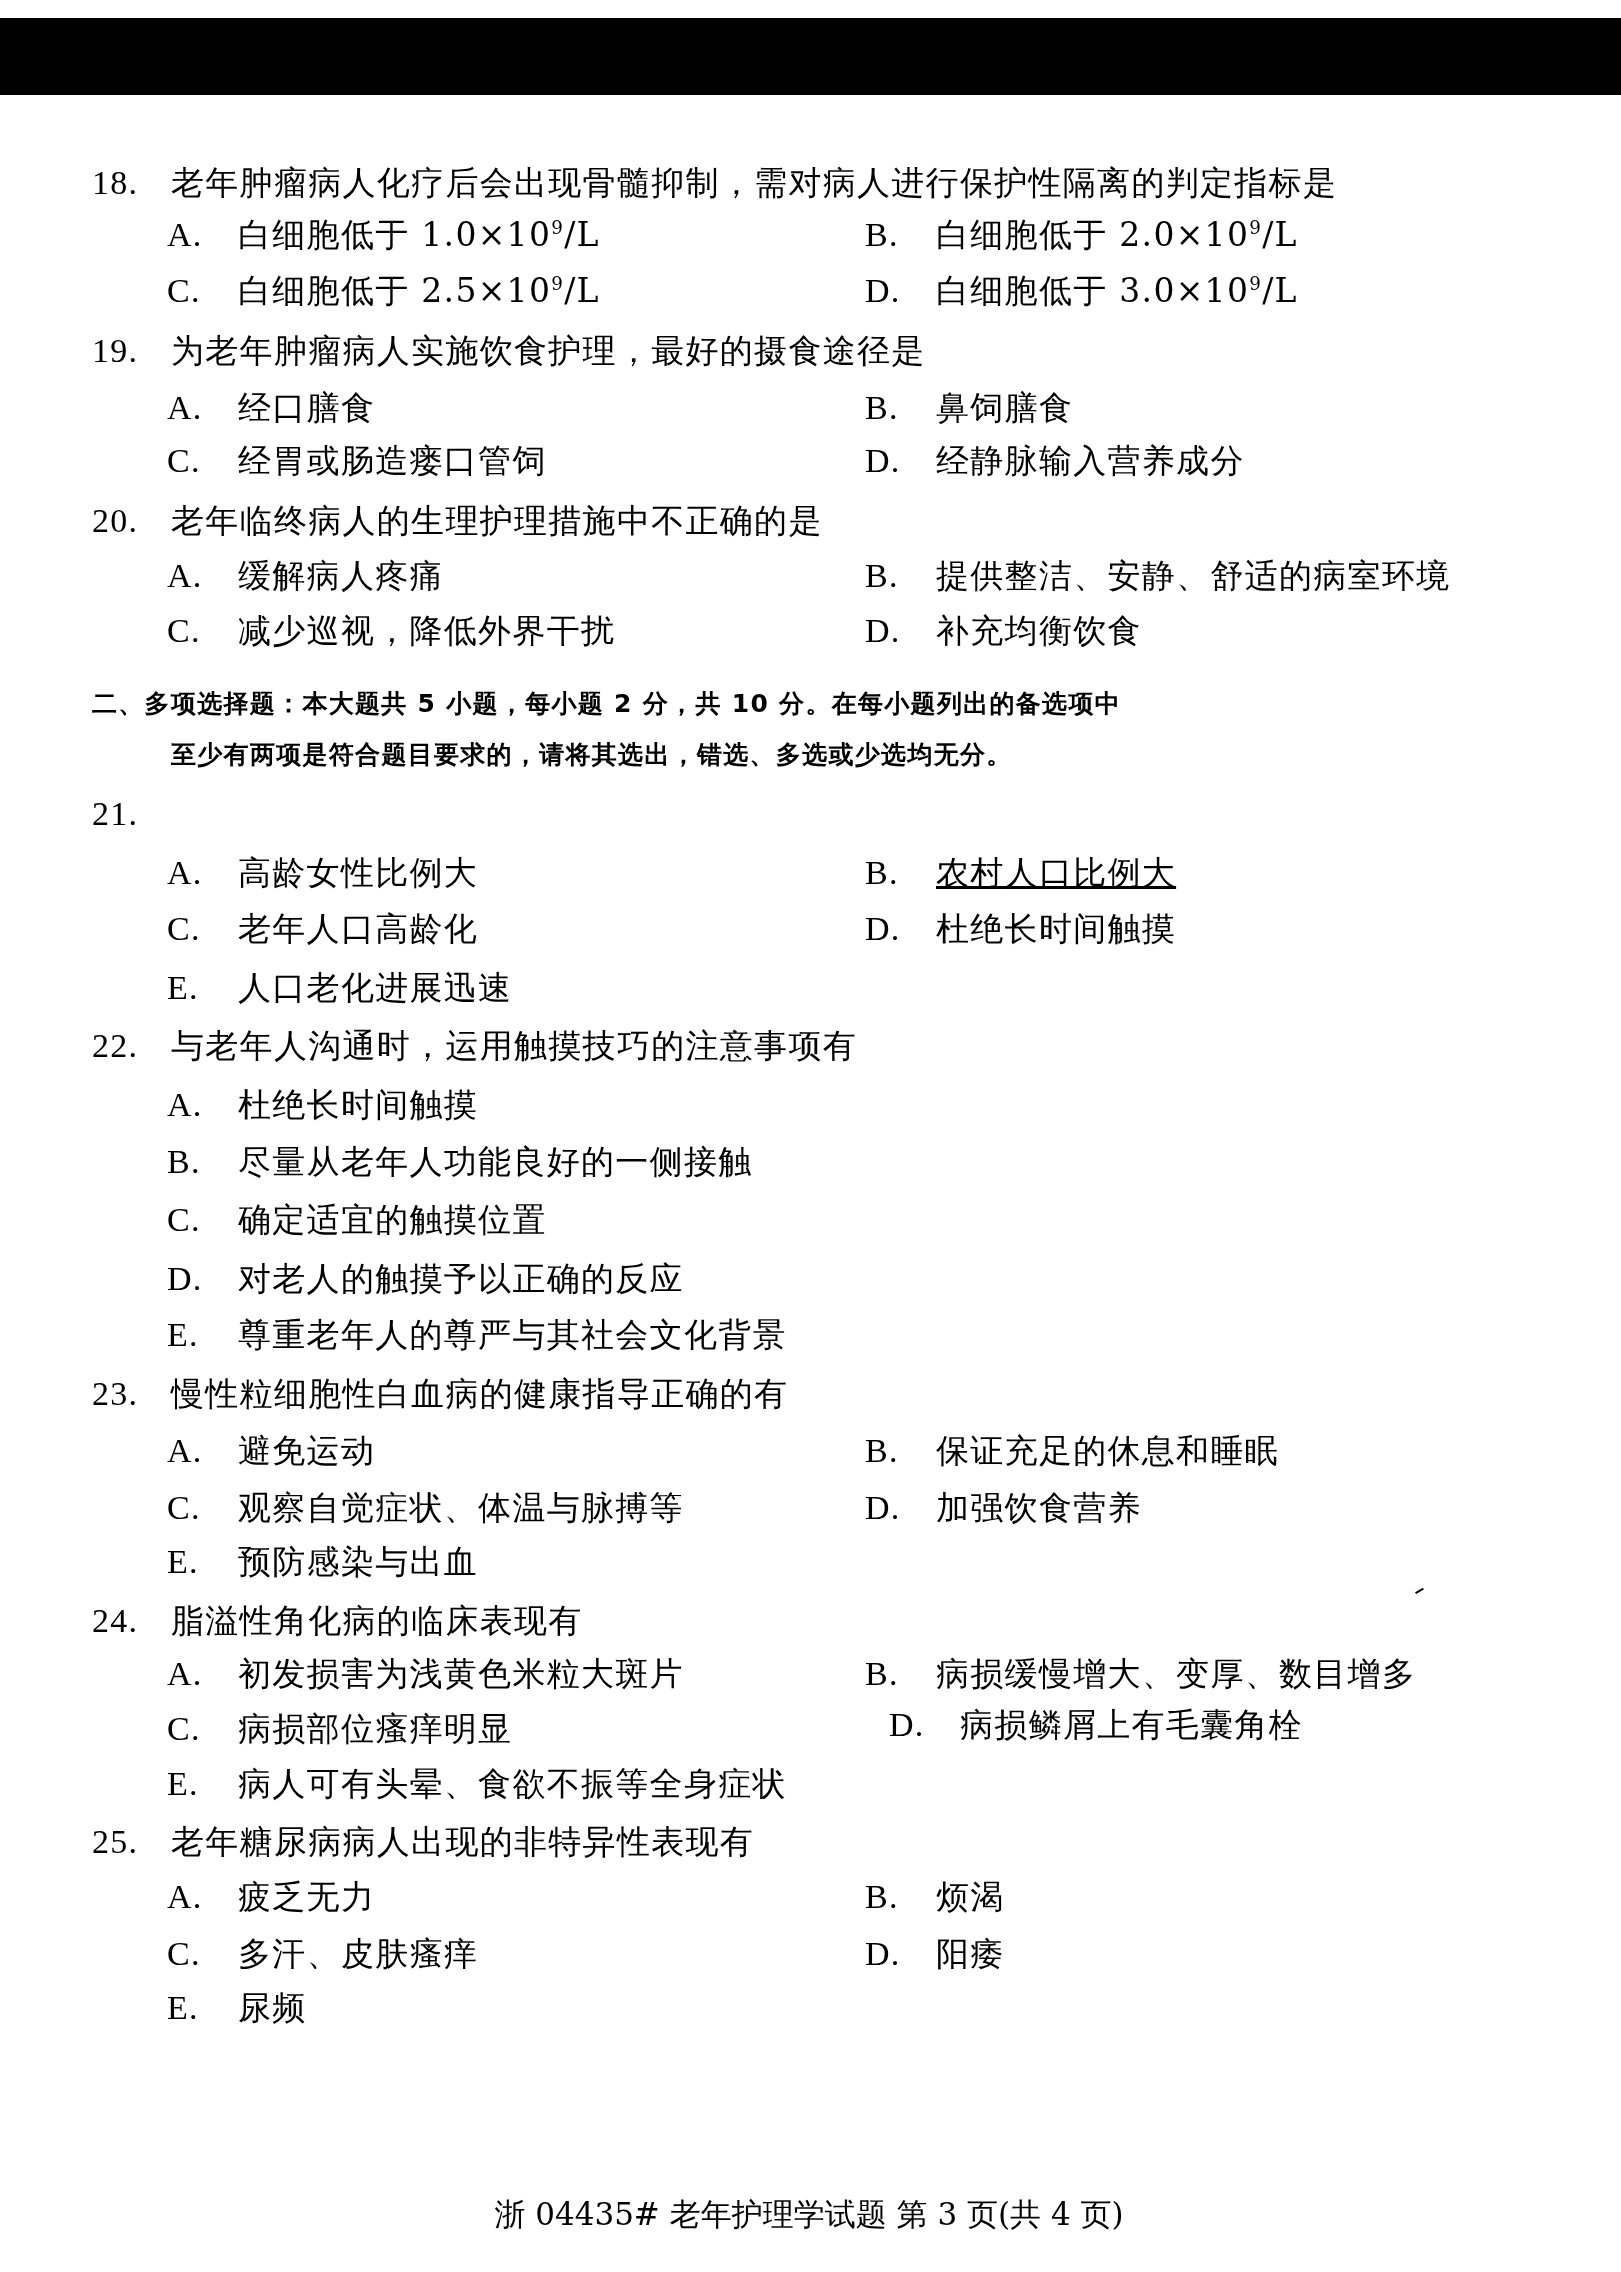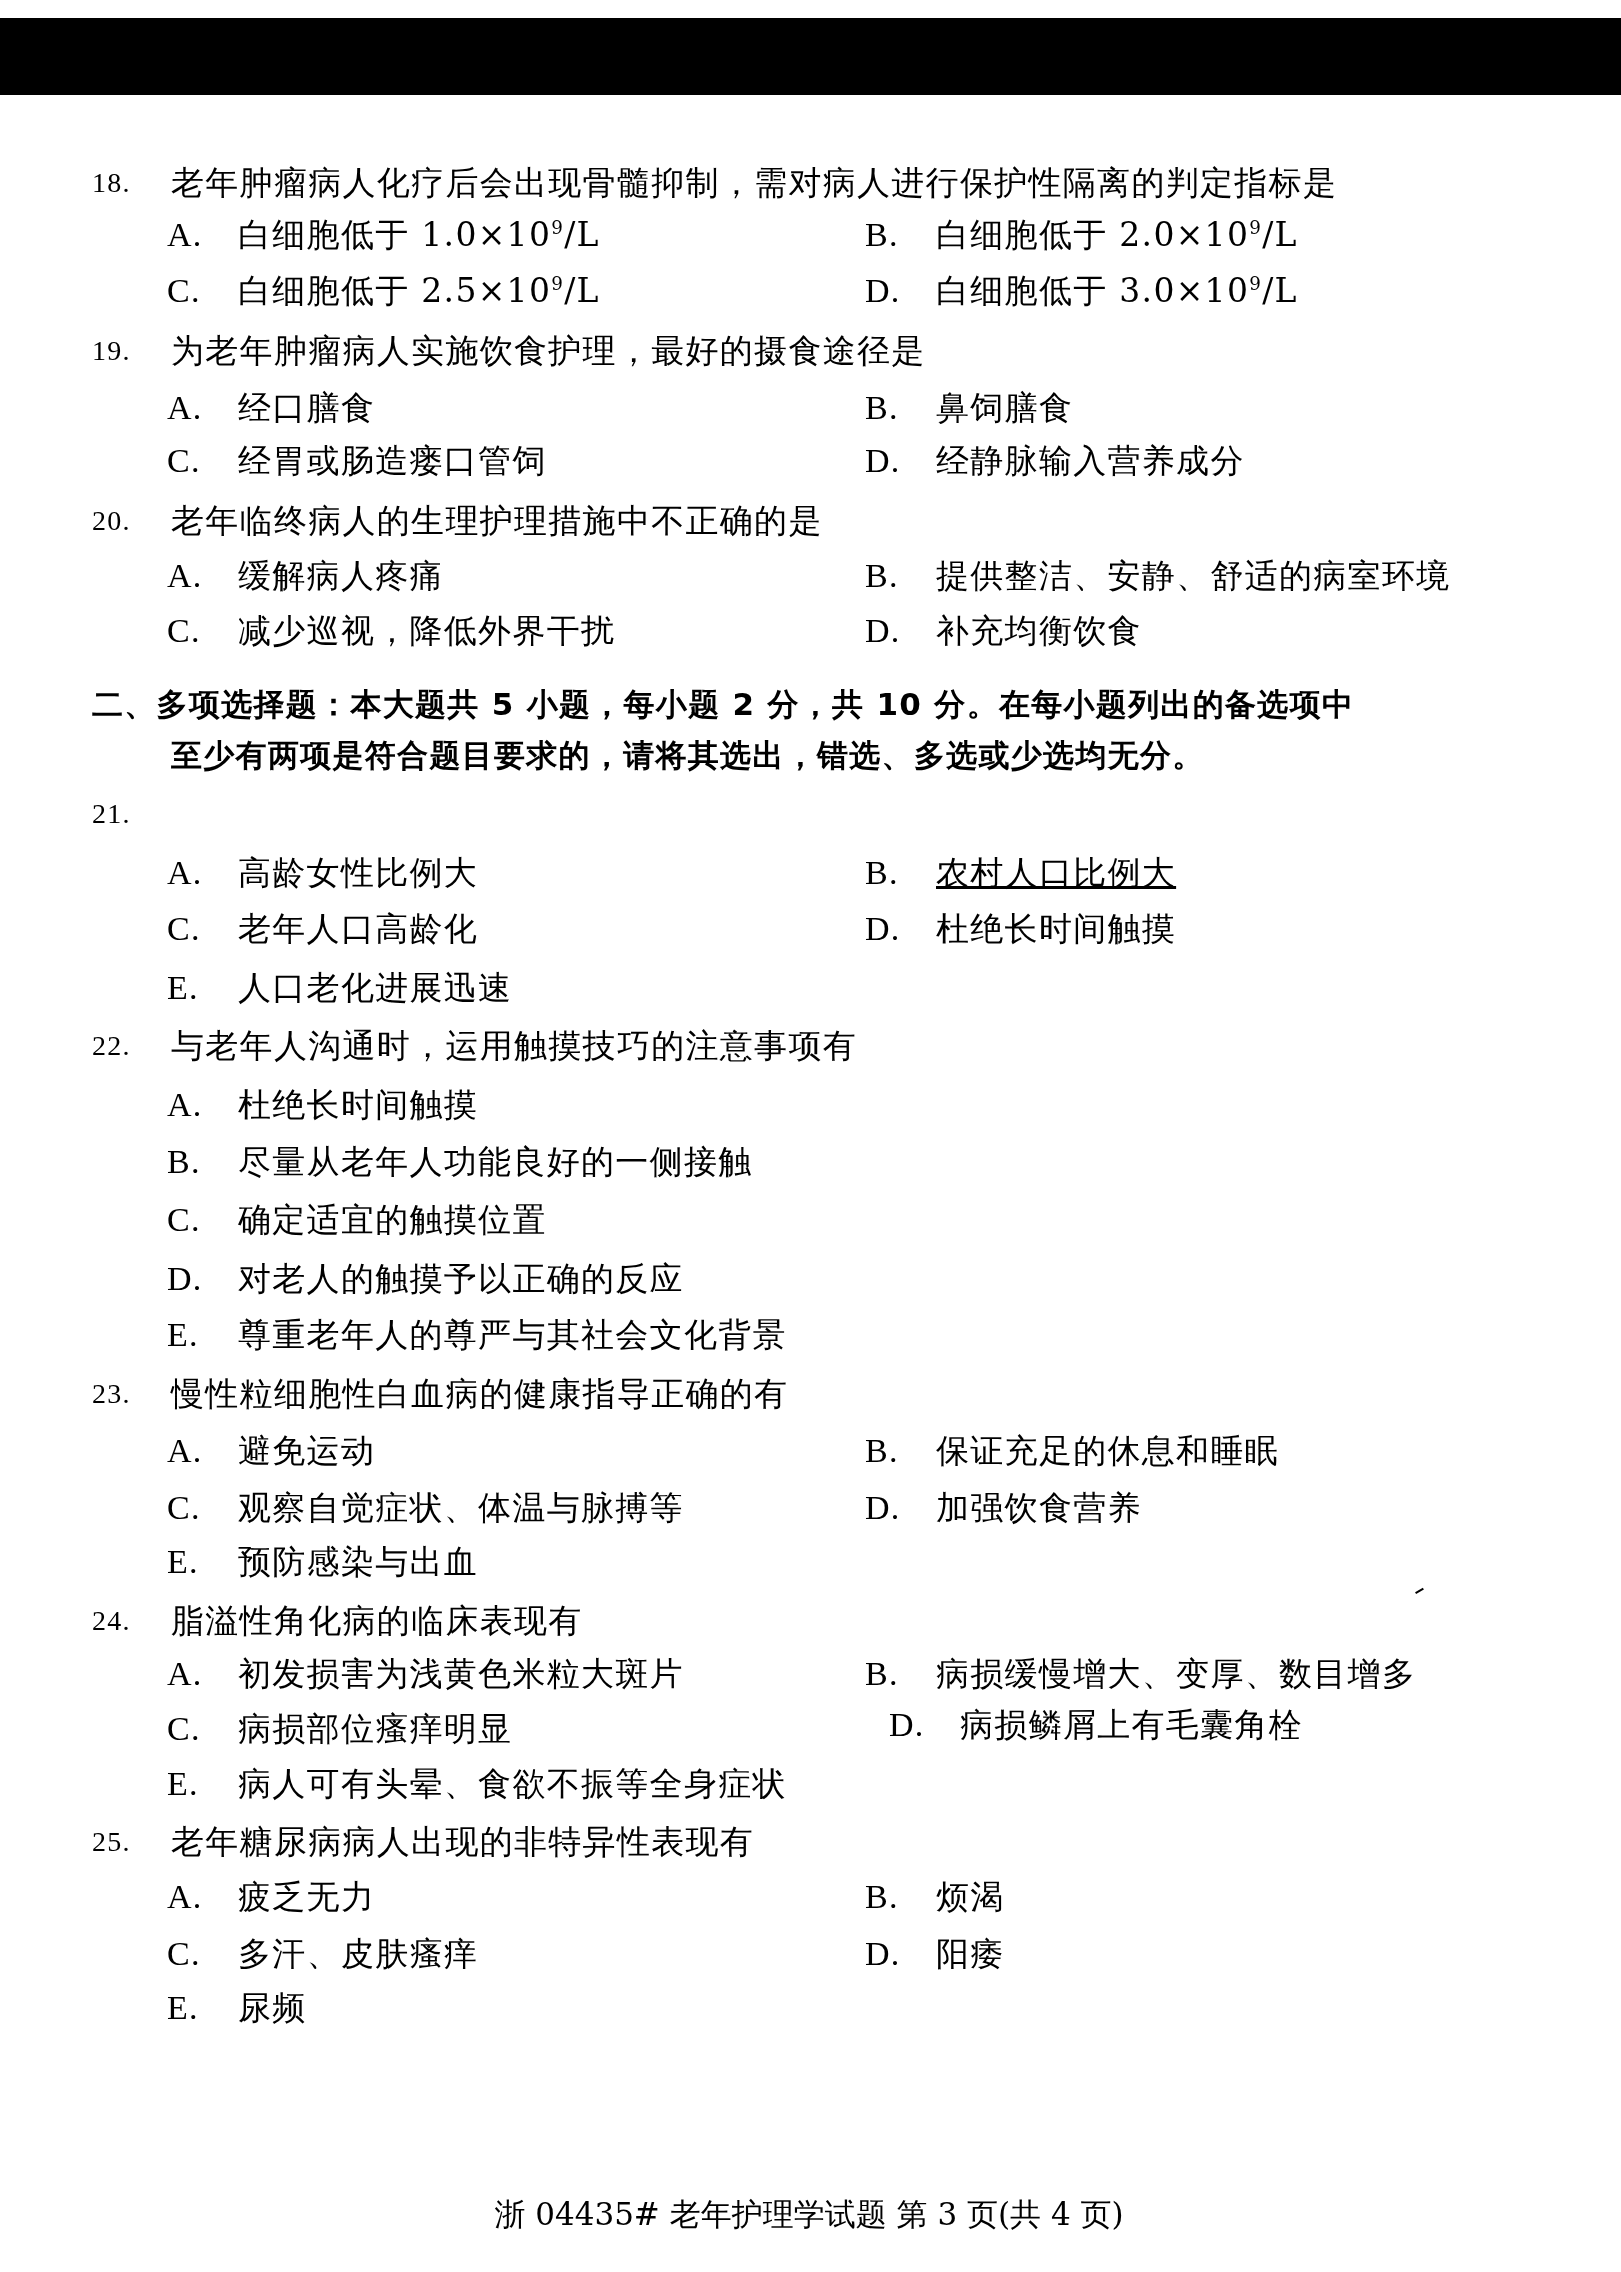--- a/index.html
+++ b/index.html
@@ -6,24 +6,24 @@
   body { width: 1622px; height: 2273px; position: relative; overflow: hidden;
          font-family: "DejaVu Serif", "Liberation Serif", serif; color: #000; }
   .topbar { position: absolute; left: 0; top: 17.7px; width: 1622px; height: 77px; background: #000; }
   .line { position: absolute; height: 46px; line-height: 46px; font-size: 33px; white-space: nowrap; letter-spacing: 1.3px; }
   .qnum { position: absolute; left: 92px; }
   .qtext { position: absolute; left: 171px; }
   .opt { position: absolute; }
   .opt .lbl { display: inline-block; width: 71px; font-family: "Liberation Serif", serif; font-size: 34px; }
   .optL { left: 167px; }
   .optR { left: 865px; }
-  .sec { font-weight: bold; font-family: "DejaVu Sans", sans-serif; font-size: 31px; }
+  .sec { font-weight: bold; font-family: "DejaVu Sans", sans-serif; font-size: 25px; }
   .sec1 { left: 92px; }
   .sec2 { left: 171px; }
-  .num { font-family: "Liberation Serif", serif; font-size: 28px; }
+  .num { font-family: "Liberation Serif", serif; font-size: 34px; }
   .footer { position: absolute; left: 0; width: 1618px; text-align: center; top: 2191px; font-size: 31px; line-height: 46px; }
   .stray { position: absolute; left: 1415px; top: 1590px; width: 8.5px; height: 2px; background: #000; transform: rotate(-30deg); }
   sup { font-size: 18.3px; line-height: 0; }
 </style>
 </head>
 <body>
 
 <div class="topbar"></div>
 
 <div class="line" style="top:160px;left:0;width:1622px;">

